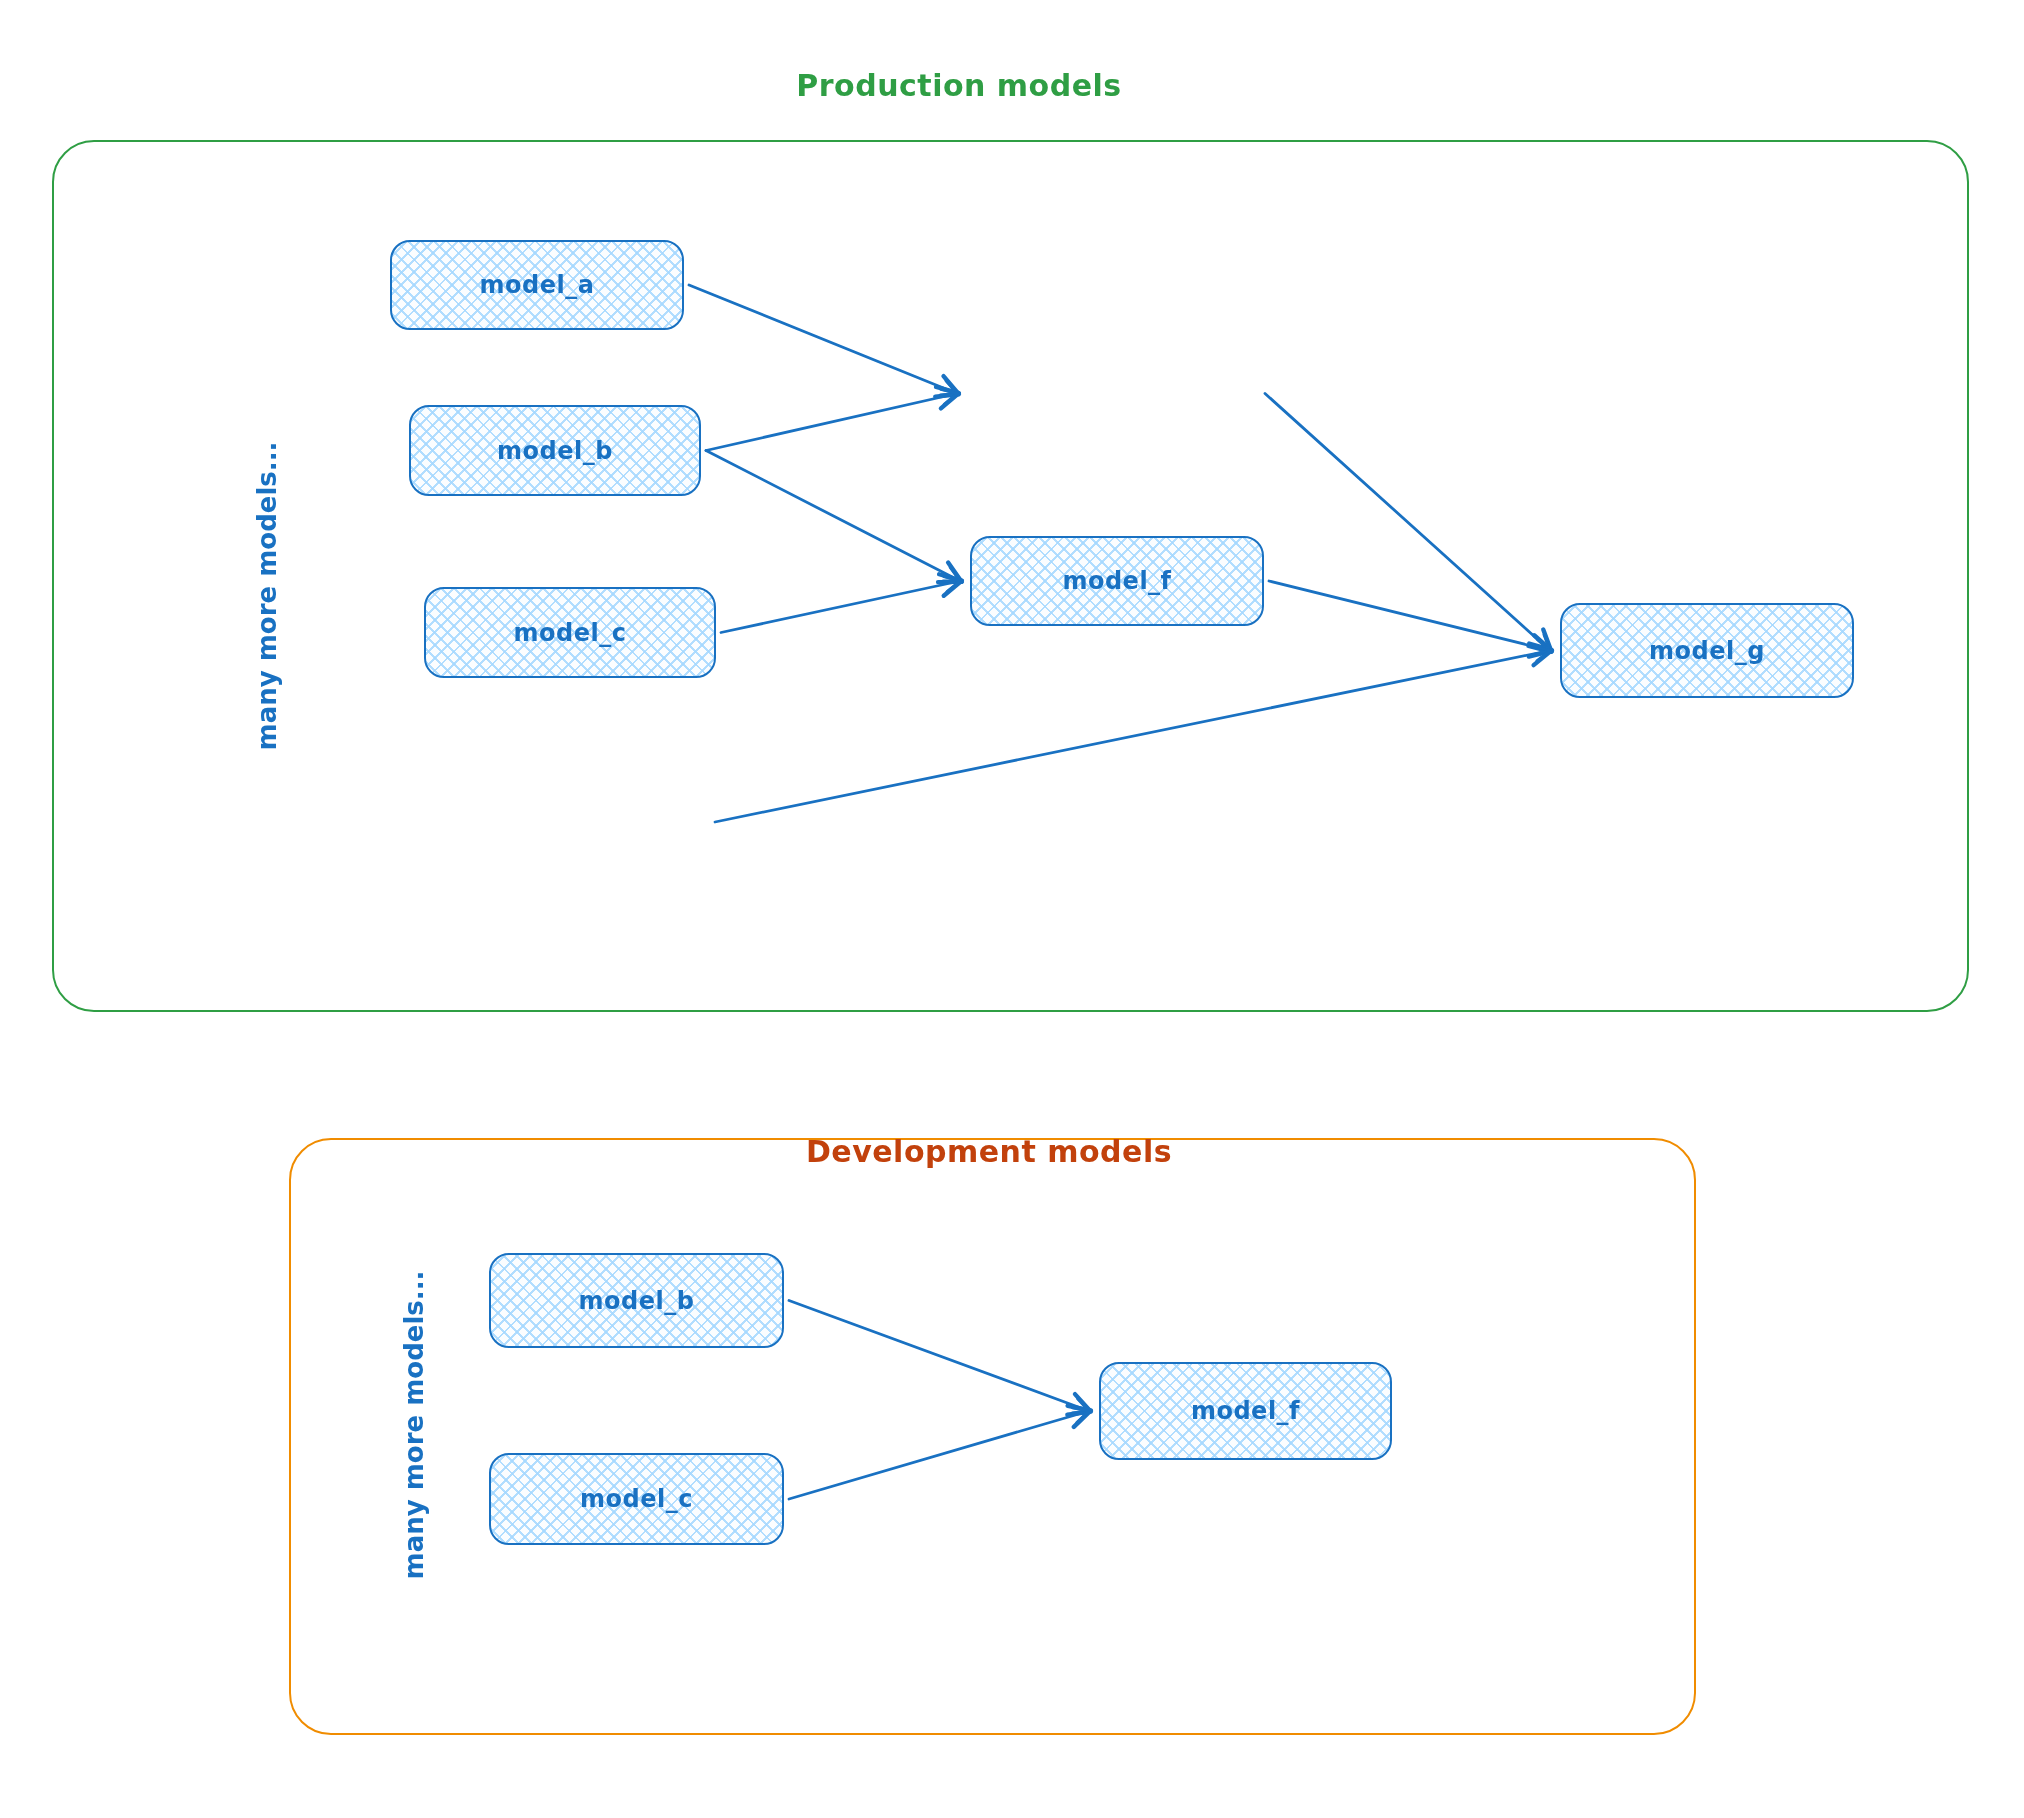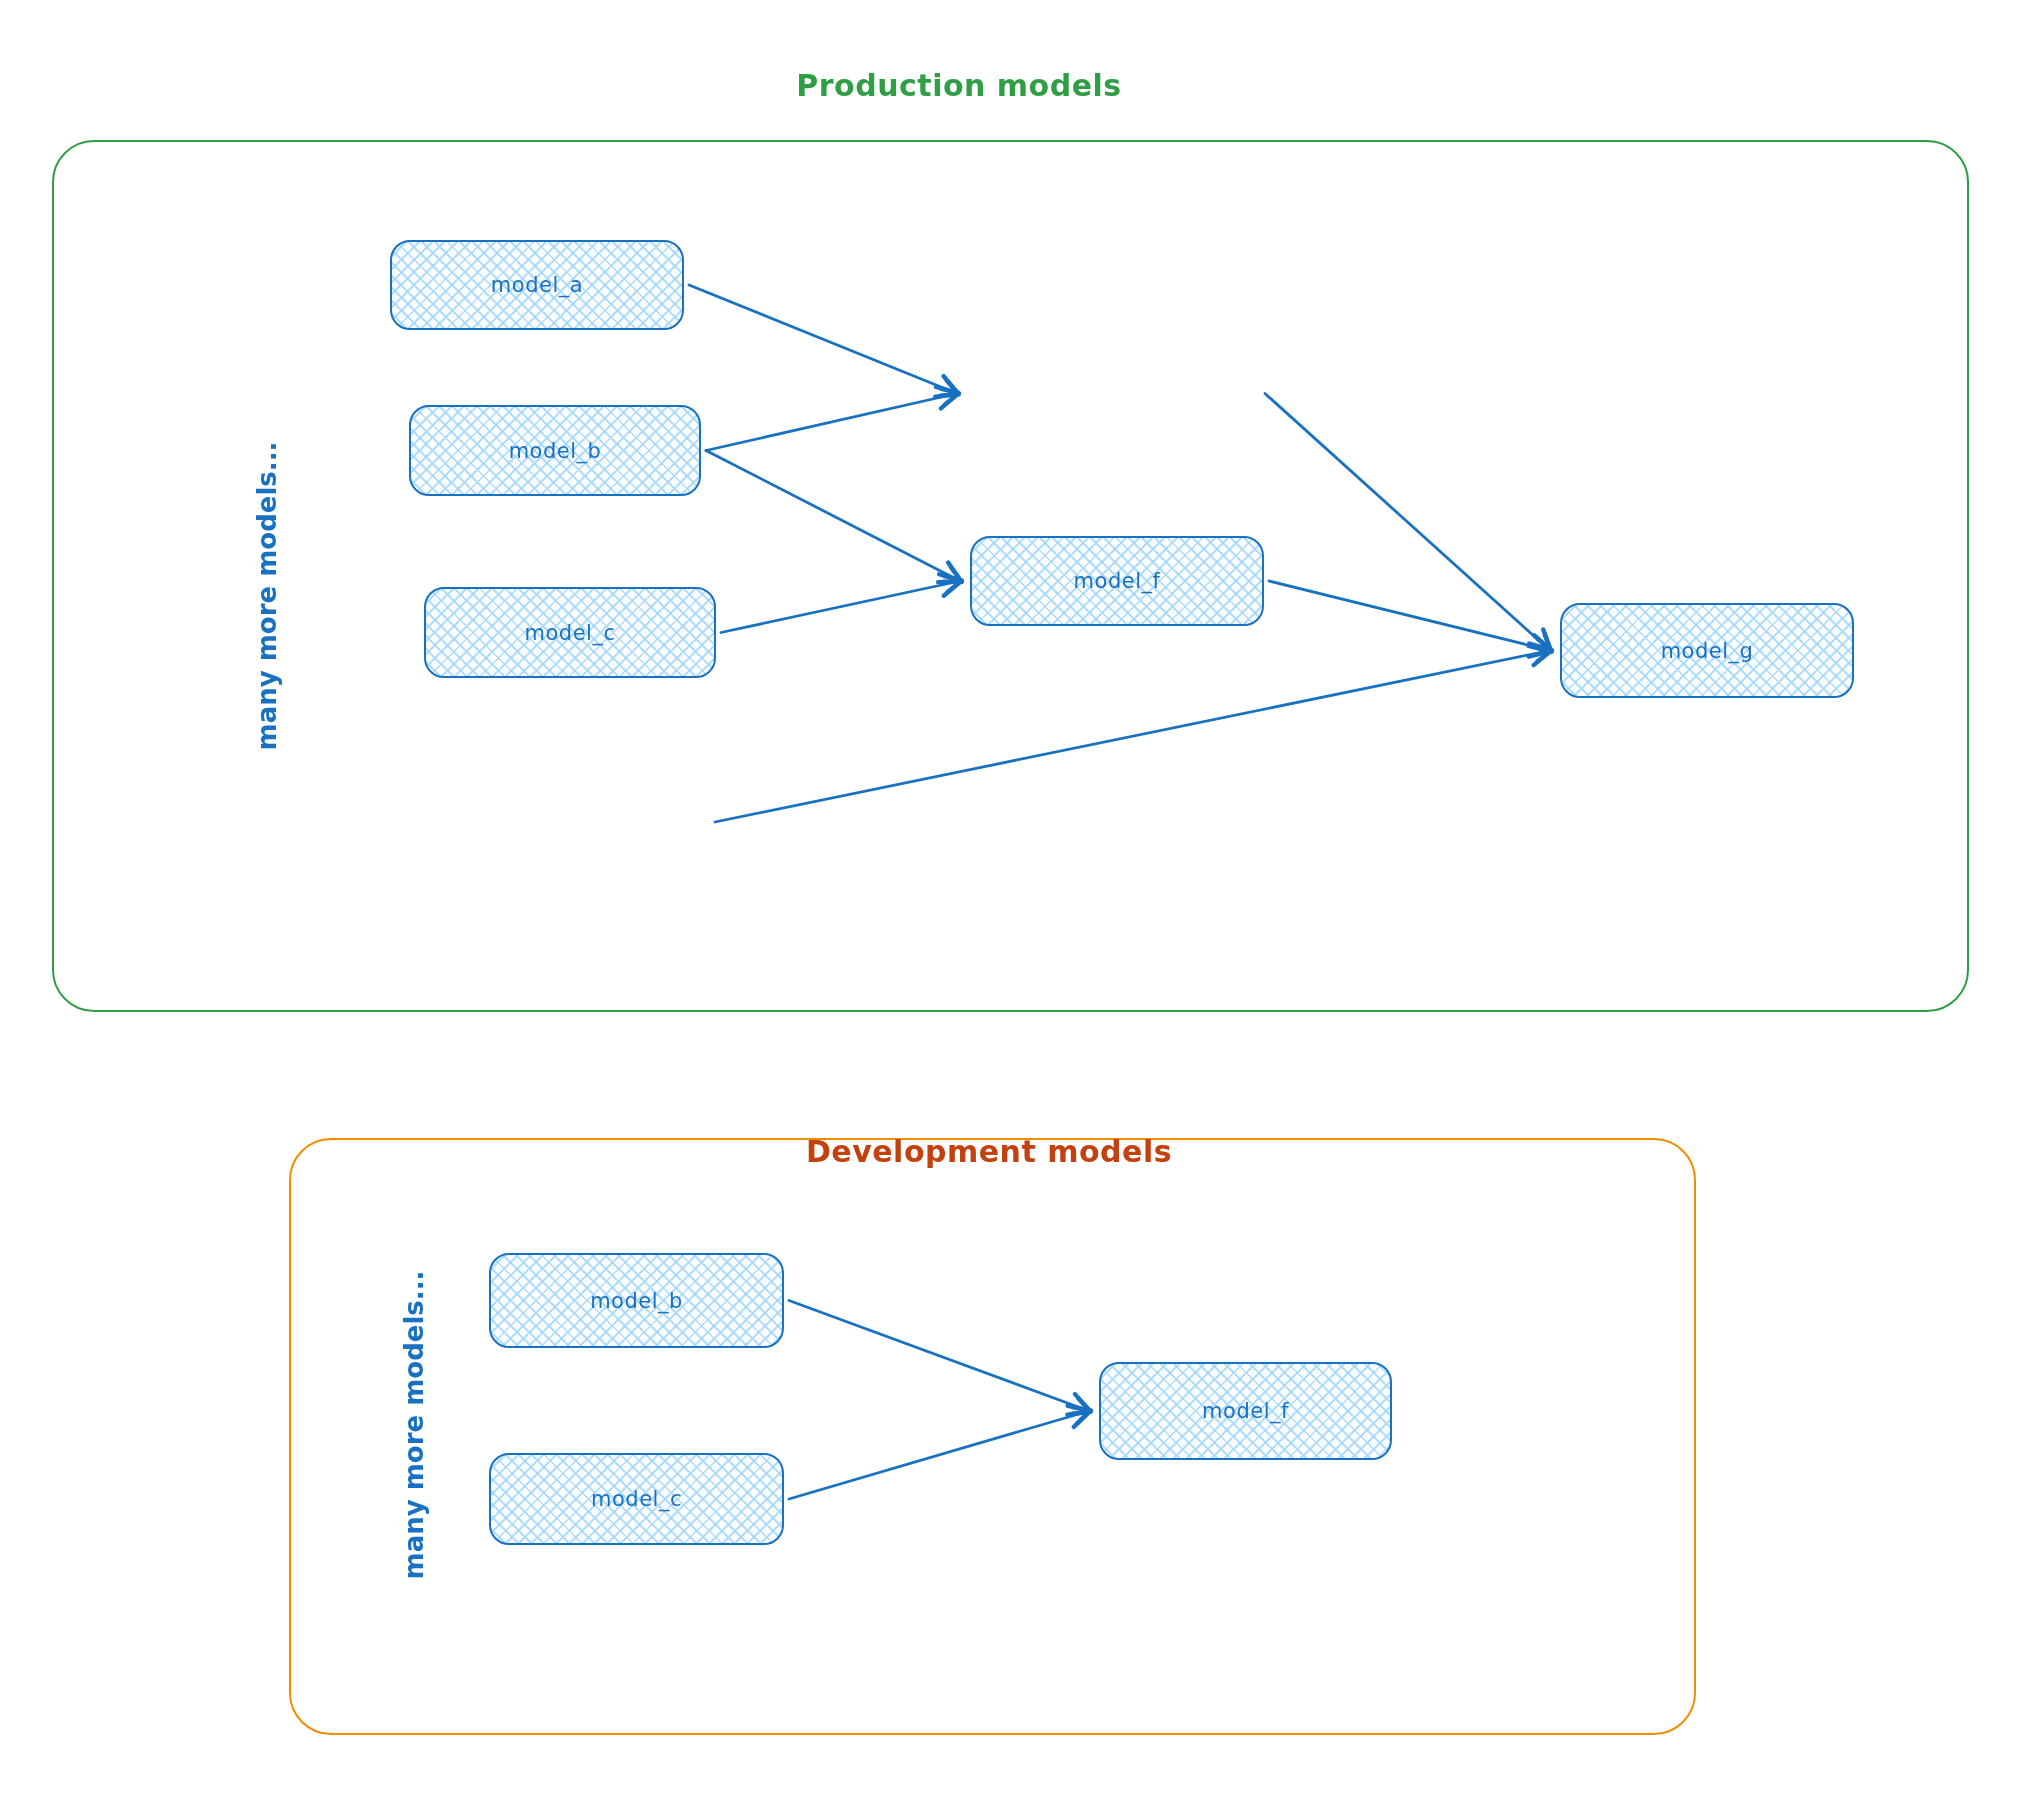--- a/index.html
+++ b/index.html
@@ -54,22 +54,22 @@
     background-image:
       repeating-linear-gradient(45deg,  rgba(165,216,255,0.85) 0, rgba(165,216,255,0.85) 2px, transparent 2px, transparent 9px),
       repeating-linear-gradient(135deg, rgba(165,216,255,0.85) 0, rgba(165,216,255,0.85) 2px, transparent 2px, transparent 9px);
     display: flex;
     align-items: center;
     justify-content: center;
     box-sizing: border-box;
   }
   .model-node .node-label {
     color: #1971c2;
-    font-size: 21px;
-    font-weight: 400;
+    font-size: 24px;
+    font-weight: 700;
     letter-spacing: 0.5px;
   }
 </style>
 </head>
 <body>
 
 <div id="canvas">
   <svg id="edge-layer" xmlns="http://www.w3.org/2000/svg" width="2024" height="1818" viewBox="0 0 2024 1818">
     <defs>
       <marker id="arrowhead" viewBox="0 0 14 14" refX="11" refY="7" markerWidth="10" markerHeight="10" orient="auto-start-reverse">

